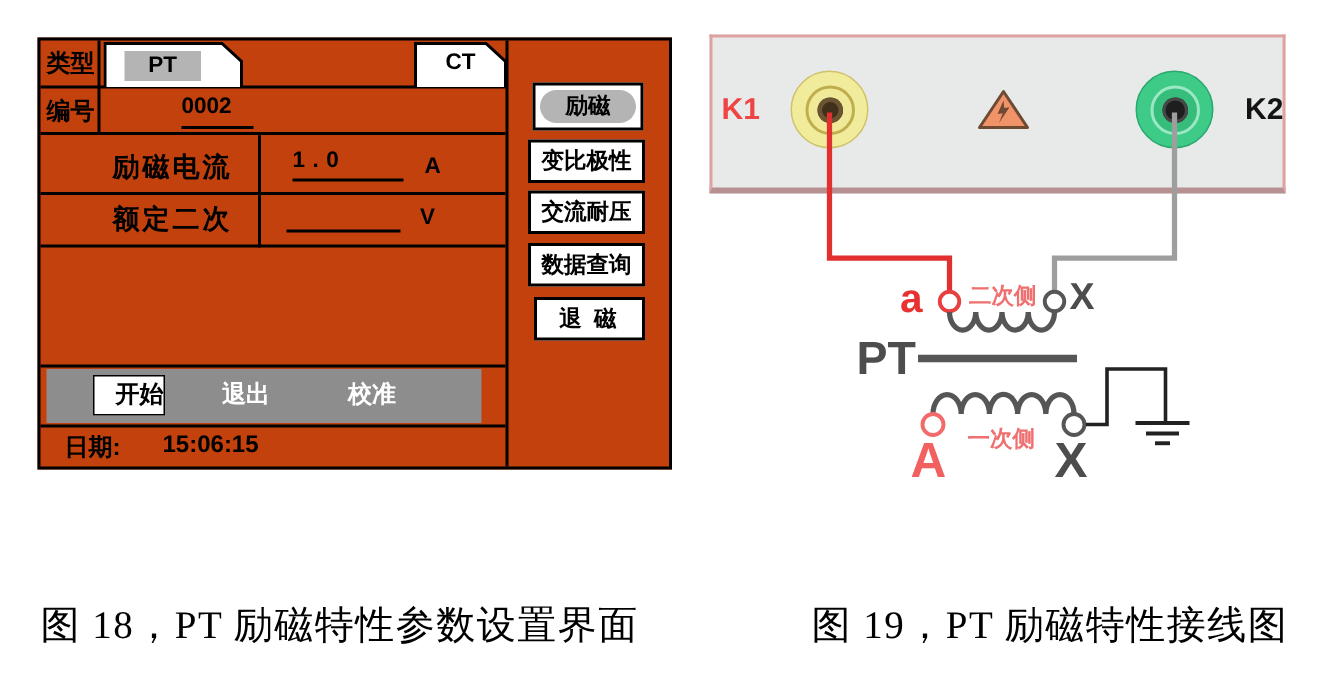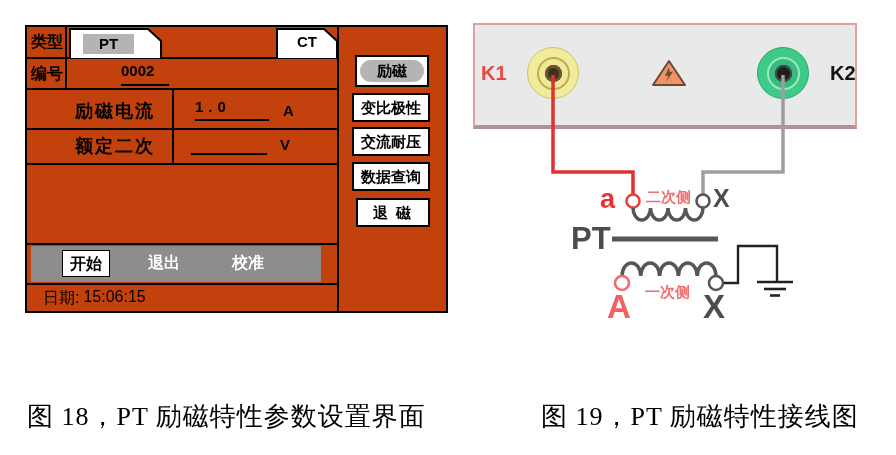--- a/index.html
+++ b/index.html
@@ -13,24 +13,24 @@
   .cell-label { position:absolute; font-weight:bold; color:#000; }
   .tab-svg { position:absolute; }
   .pt-gray { position:absolute; left:56px; top:7px; width:51px; height:20px; background:#b4b4b4;
              text-align:center; line-height:20px; font-weight:bold; font-size:15px; }
   .ct-text { position:absolute; left:249px; top:6px; width:62px; text-align:center;
              font-weight:bold; font-size:15px; }
   .uline { position:absolute; background:#000; height:2px; }
   .val { position:absolute; font-weight:bold; font-size:15px; text-align:left; }
   .action-bar { position:absolute; left:4px; top:219px; width:290px; height:36px; background:#8d8d8d; }
   .start-btn { position:absolute; left:31px; top:4px; width:48px; height:27px; background:#fff;
-               border:1px solid #000; text-align:center; line-height:25px; font-weight:bold; font-size:16px; color:#000; }
+               border:1px solid #000; text-align:right; line-height:25px; font-weight:bold; font-size:16px; color:#000; }
   .bar-btn { position:absolute; top:7px; width:54px; color:#fff; font-weight:bold; font-size:16px; }
-  .date-row { position:absolute; left:16px; top:261px; display:flex; gap:4px;
-              font-weight:normal; font-size:16px; color:#000; }
+  .date-row { position:absolute; left:16px; top:261px; display:flex; gap:28px;
+              font-weight:bold; font-size:16px; color:#000; }
   .menu-btn { position:absolute; left:325px; width:78px; height:29px; border:2px solid #000;
               background:#fff; text-align:center; line-height:25px; font-weight:bold; font-size:15px; }
   .menu-sel-outer { position:absolute; left:328px; top:28px; width:74px; height:32px;
                     border:2px solid #000; padding:3px; background:#fff; }
   .menu-sel-inner { width:100%; height:100%; background:#b4b4b4; text-align:center;
                     line-height:22px; font-weight:bold; font-size:15px;border-radius:11px; }
 
   
   .dev-panel { position:absolute; left:473px; top:23px; width:384px; height:106px;
                background:#e7eae8; border:2px solid #dfa2a2; border-bottom:4px solid #b79191; }

